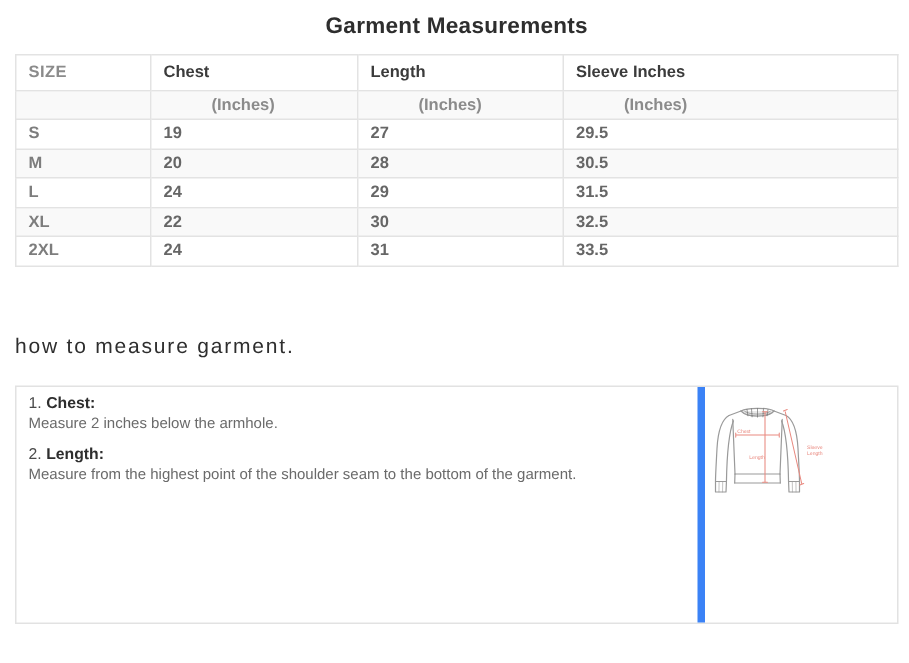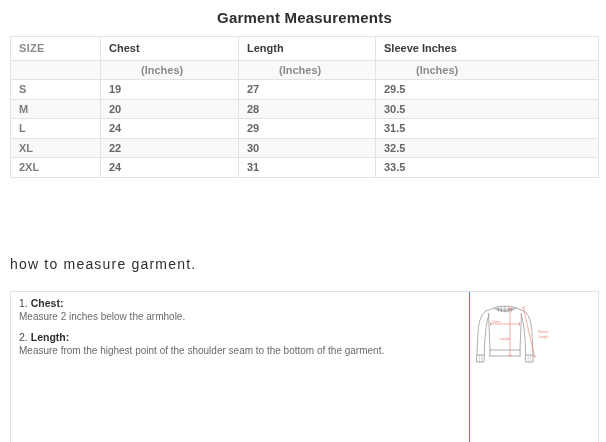--- a/index.html
+++ b/index.html
@@ -31,34 +31,34 @@
   th.size-head { font-size: 10px; color: #8b8b8b; letter-spacing: 0.3px; }
   th.col-head  { color: #3b3b3b; font-weight: 700; }
   tr.units td  { background: #f9f9f9; color: #8b8b8b; padding-left: 40px; }
   tbody td { color: #666666; background: #ffffff; }
   tbody tr:nth-child(even) td { background: #f9f9f9; }
   tbody td.size-cell { color: #7d7d7d; }
 
   .howto-title {
     font-size: 14px; font-weight: 400; color: #2e2e2e;
     letter-spacing: 1.2px; line-height: 17px;
-    margin: 78px 0 0 0;
+    margin: 44px 0 0 0;
   }
 
   .howto-box {
     margin-top: 18px;
     width: 589px; height: 159px;
     border: 1px solid #e2e2e2;
     display: flex;
     background: #ffffff;
   }
   .howto-text {
     flex: 1;
     padding: 5px 8px;
-    border-right: 1px solid #3b82f6;
+    border-right: 5px solid #3b82f6;
   }
   .howto-item { margin-bottom: 7px; }
   .howto-line1 { font-size: 10.5px; line-height: 13.5px; color: #4a4a4a; }
   .howto-line1 .num { margin-right: 3px; }
   .howto-line1 .lbl { font-weight: 700; color: #2e2e2e; }
   .howto-desc { font-size: 10px; line-height: 13.5px; color: #6a6a6a; }
   .howto-image { width: 128px; padding: 8px 0 0 2px; }
 </style>
 </head>
 <body>

